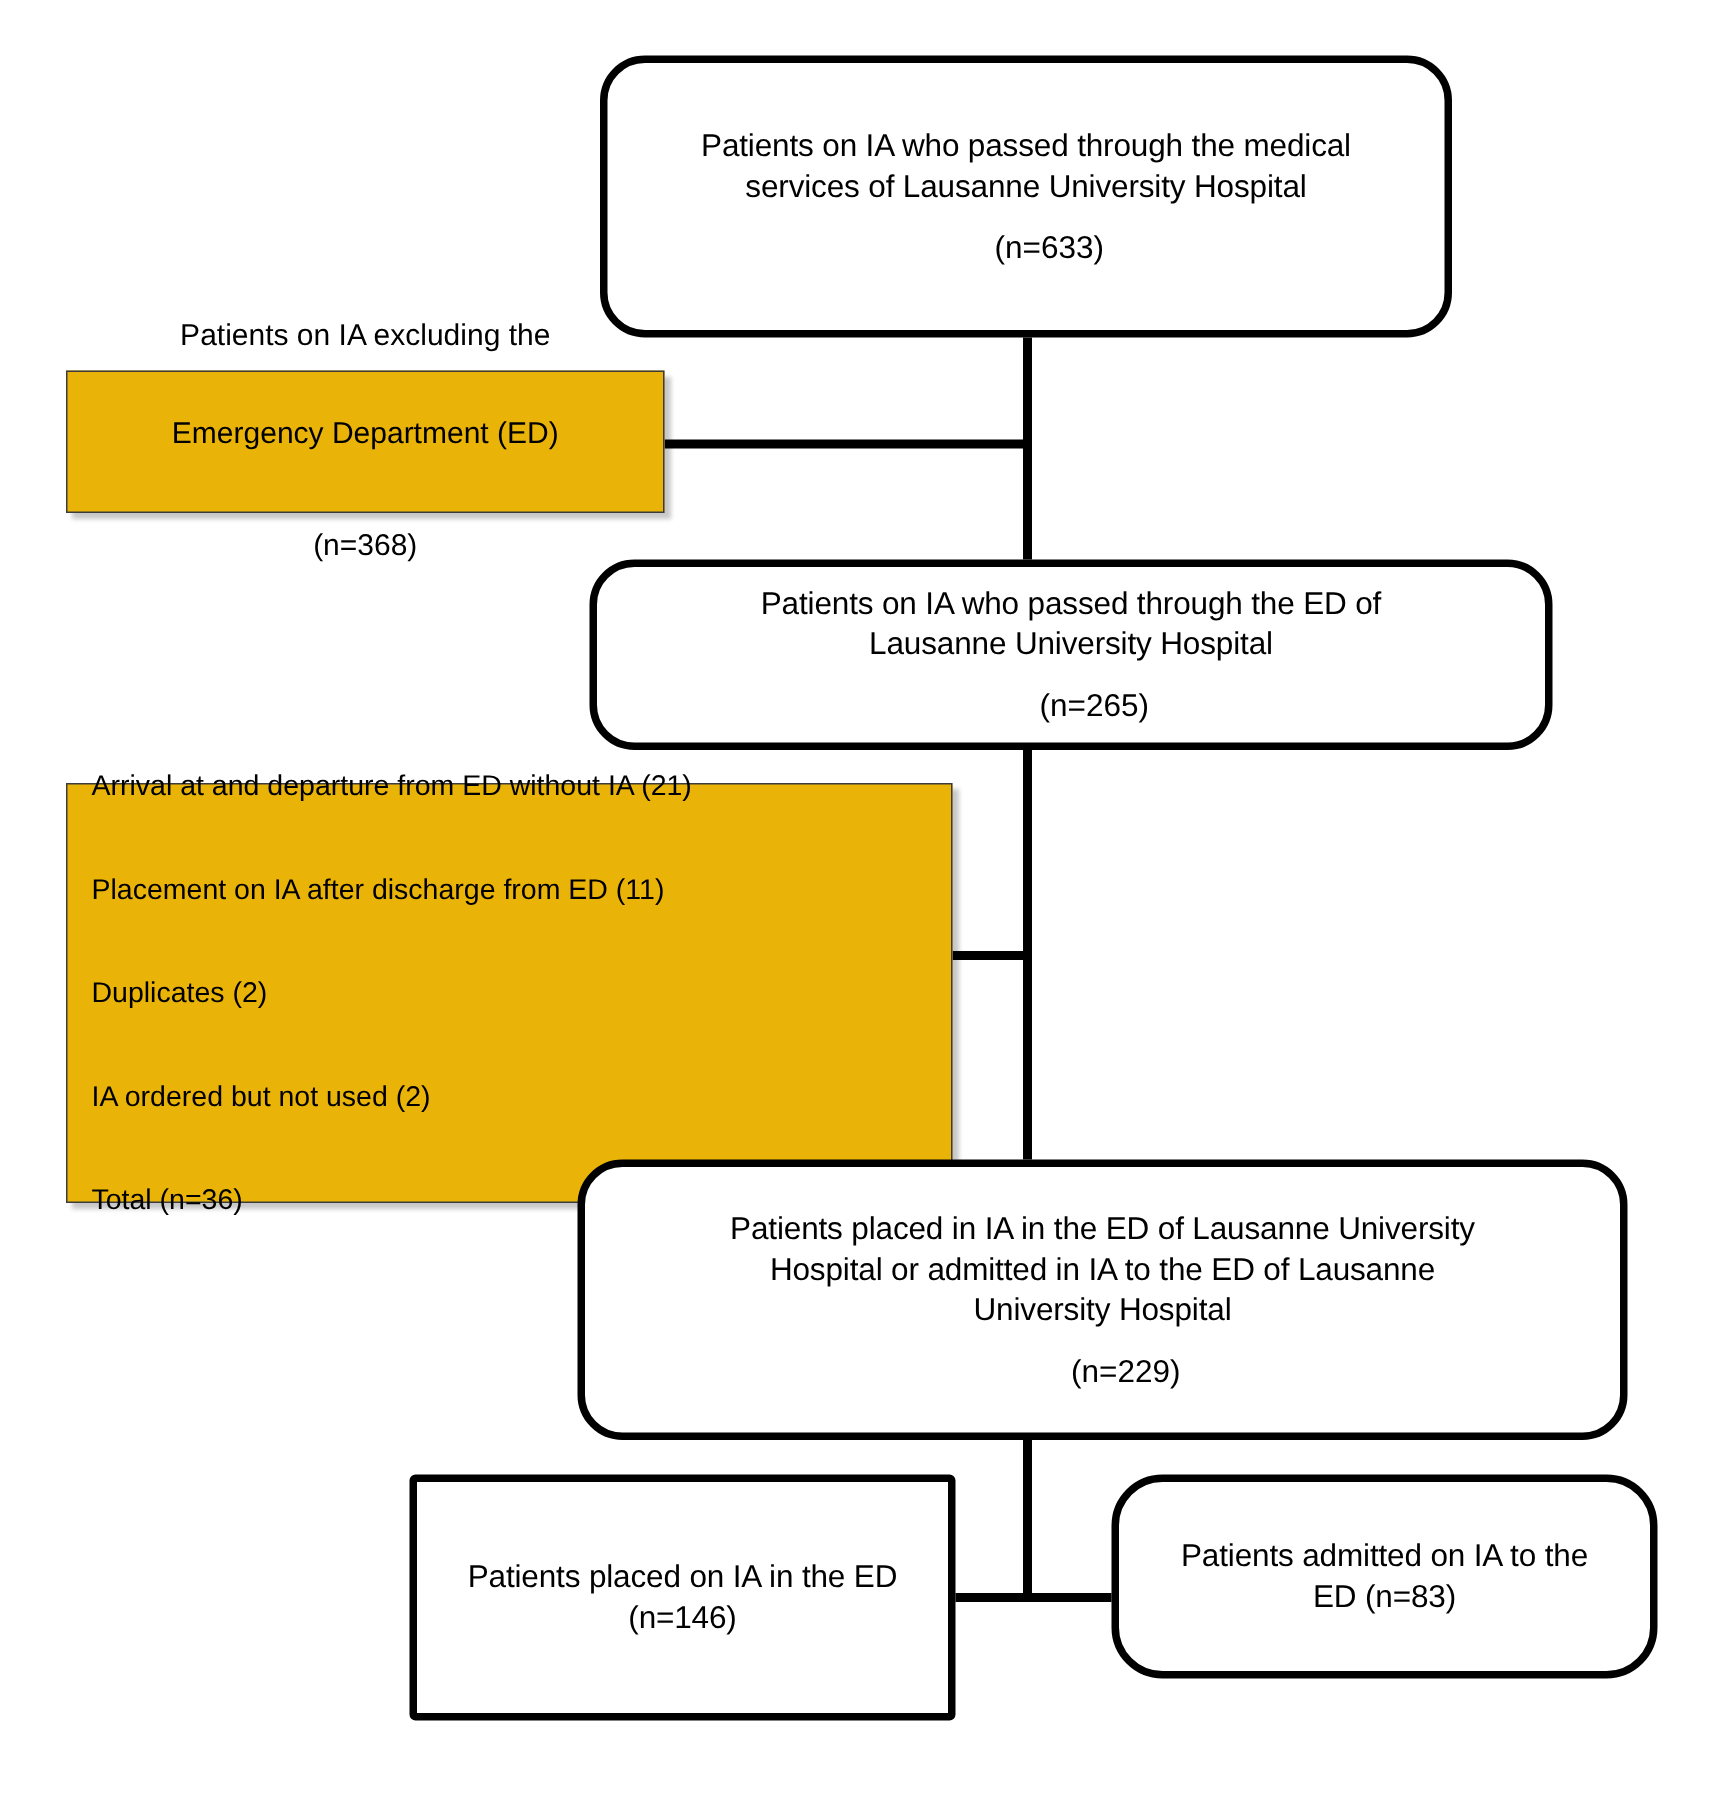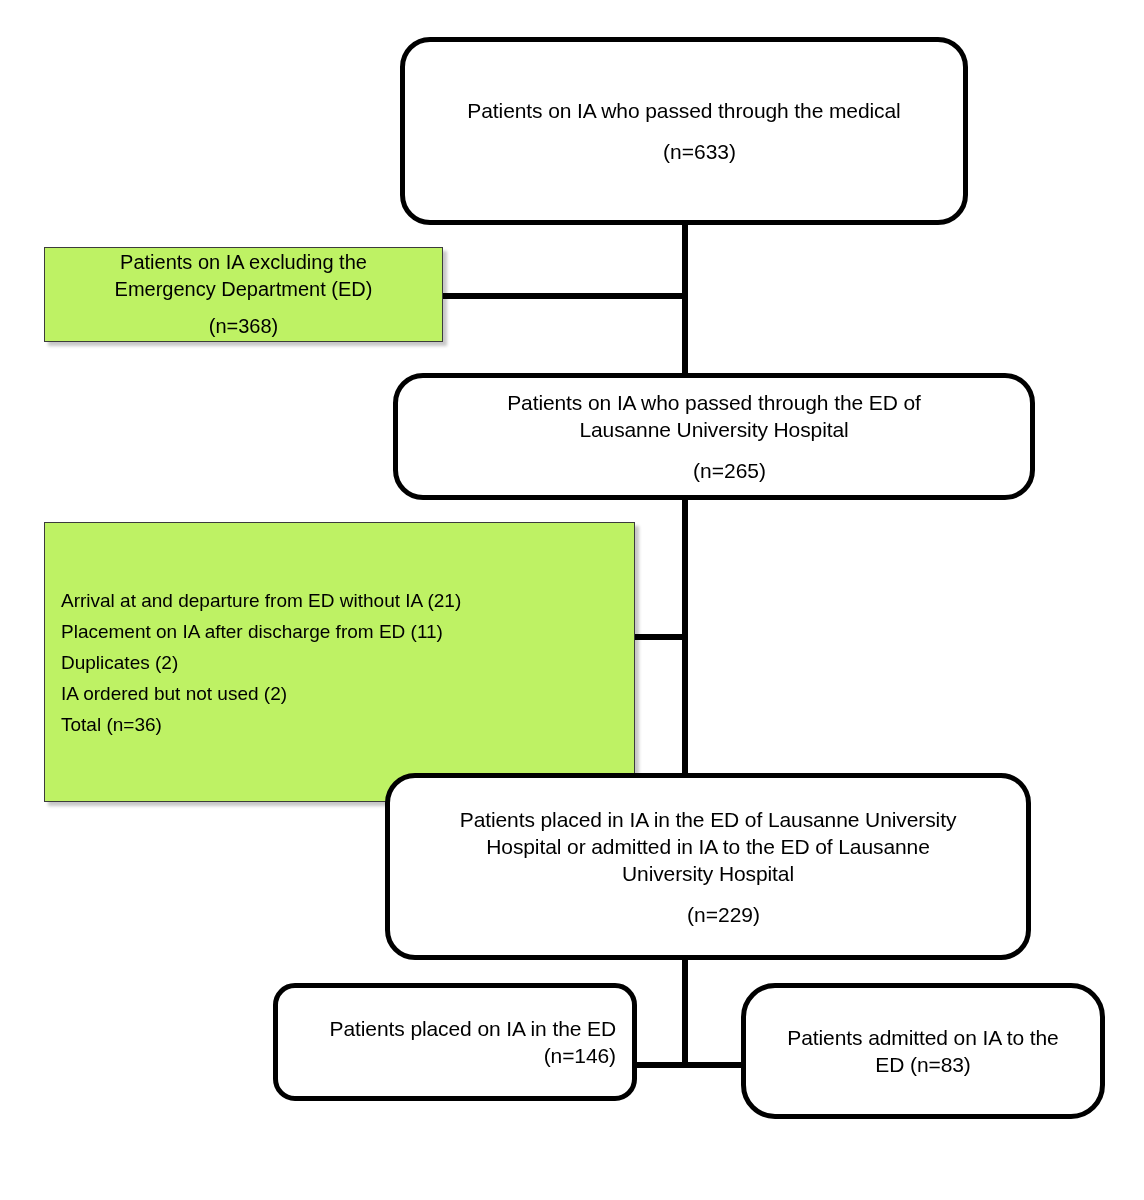--- a/index.html
+++ b/index.html
@@ -53,27 +53,28 @@
     font-size: 21px;
     line-height: 27px;
     margin-top: 14px;
     margin-left: 31px;
   }
 
   
   .excl {
     position: absolute;
     box-sizing: border-box;
-    background: #bef264;
+    background: #eab308;
     border: 1px solid #3c3c3c;
     box-shadow: 4px 4px 3px rgba(0,0,0,0.22);
     z-index: 3;
     display: flex;
     flex-direction: column;
     justify-content: center;
+    gap: 38px;
   }
   .excl.centered {
     align-items: center;
     text-align: center;
   }
   .excl .line {
     font-size: 20px;
     line-height: 27px;
     white-space: nowrap;
   }
@@ -86,22 +87,22 @@
     padding: 0 0 0 16px;
   }
   .excl-list .line {
     font-size: 19px;
     line-height: 31px;
   }
 
   
   #node-total        { left: 400px; top: 37px;  width: 568px; height: 188px; }
   #node-ed           { left: 393px; top: 373px; width: 642px; height: 127px; }
-  #node-eligible     { left: 385px; top: 773px; width: 646px; height: 187px; }
-  #node-placed-ed    { left: 273px; top: 983px; width: 364px; height: 118px; border-radius: 22px; align-items: flex-end; }
+  #node-eligible     { left: 385px; top: 773px; width: 700px; height: 187px; }
+  #node-placed-ed    { left: 273px; top: 983px; width: 364px; height: 164px; border-radius: 4px; }
   #node-admitted-ed  { left: 741px; top: 983px; width: 364px; height: 136px; border-radius: 34px; }
 
   #excl-nonED        { left: 44px;  top: 247px; width: 399px; height: 95px; }
   #excl-reasons      { left: 44px;  top: 522px; width: 591px; height: 280px; }
 
   
   #trunk-a   { left: 682px; top: 225px; width: 6px;   height: 148px; }
   #branch-1  { left: 443px; top: 293px; width: 245px; height: 6px; }
   #trunk-b   { left: 682px; top: 500px; width: 6px;   height: 273px; }
   #branch-2  { left: 635px; top: 634px; width: 53px;  height: 6px; }
@@ -115,20 +116,21 @@
 
   <div class="conn" id="trunk-a"></div>
   <div class="conn" id="branch-1"></div>
   <div class="conn" id="trunk-b"></div>
   <div class="conn" id="branch-2"></div>
   <div class="conn" id="trunk-c"></div>
   <div class="conn" id="bar-split"></div>
 
   <div class="node" id="node-total">
     <div class="line">Patients on IA who passed through the medical</div>
+    <div class="line">services of Lausanne University Hospital</div>
     <div class="count">(n=633)</div>
   </div>
 
   <div class="excl centered" id="excl-nonED">
     <div class="line">Patients on IA excluding the</div>
     <div class="line">Emergency Department (ED)</div>
     <div class="count">(n=368)</div>
   </div>
 
   <div class="node" id="node-ed">

